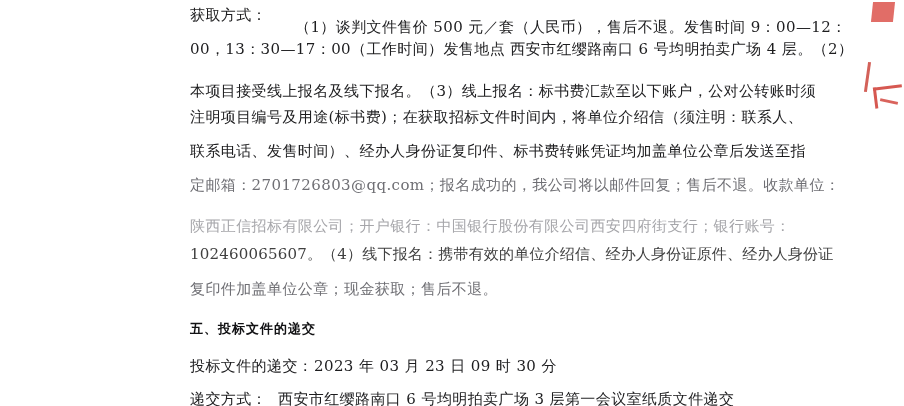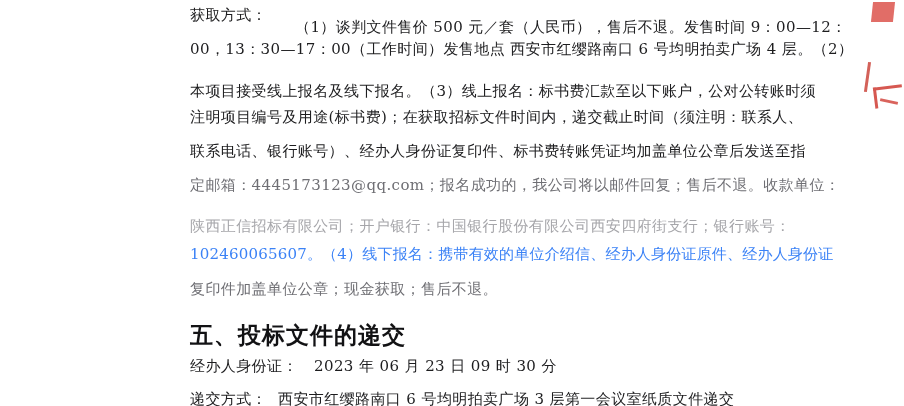--- a/index.html
+++ b/index.html
@@ -31,31 +31,31 @@
     color: #1d1d1f;
     font-size: 15px;
     letter-spacing: 0.4px;
     font-family: "DejaVu Serif", "Liberation Serif", serif;
     text-align: right;
   }
   .heading {
     position: absolute;
     white-space: nowrap;
     font-weight: bold;
-    font-size: 23px;
+    font-size: 13px;
     color: #121214;
     letter-spacing: 1px;
     font-family: "DejaVu Sans", "Liberation Sans", sans-serif;
   }
   .label-strong {
     font-weight: normal;
   }
   
   .faint-1 { color: #6f6f74; }
-  .faint-2 { color: #3b82f6; }
+  .faint-2 { color: #404040; }
   .faint-3 { color: #a6a6aa; }
   .mono-num {
     font-family: "DejaVu Serif", "Liberation Serif", serif;
     letter-spacing: 0.2px;
   }
   
   .stamp {
     position: absolute;
     pointer-events: none;
   }
@@ -102,33 +102,33 @@
 
 <div id="page">
 
   <div class="doc-body">
 
     <div class="para">
       <div class="line label-strong" style="left:190px; top:6px;">获取方式：</div>
       <div class="line" style="left:295px; top:18px;">（1）谈判文件售价 500 元／套（人民币），售后不退。发售时间 9：00—12：</div>
       <div class="line" style="left:190px; top:40px;">00，13：30—17：00（工作时间）发售地点 西安市红缨路南口 6 号均明拍卖广场 4 层。（2）</div>
       <div class="line" style="left:190px; top:74px;margin-top:8px;">本项目接受线上报名及线下报名。（3）线上报名：标书费汇款至以下账户，公对公转账时须</div>
-      <div class="line" style="left:190px; top:108px;">注明项目编号及用途(标书费)；在获取招标文件时间内，递交截止时间（须注明：联系人、</div>
-      <div class="line" style="left:190px; top:142px;">联系电话、银行账号）、经办人身份证复印件、标书费转账凭证均加盖单位公章后发送至指</div>
-      <div class="line faint-1" style="left:190px; top:176px;">定邮箱：4445173123@qq.com；报名成功的，我公司将以邮件回复；售后不退。收款单位：</div>
+      <div class="line" style="left:190px; top:108px;">注明项目编号及用途(标书费)；在获取招标文件时间内，将单位介绍信（须注明：联系人、</div>
+      <div class="line" style="left:190px; top:142px;">联系电话、发售时间）、经办人身份证复印件、标书费转账凭证均加盖单位公章后发送至指</div>
+      <div class="line faint-1" style="left:190px; top:176px;">定邮箱：2701726803@qq.com；报名成功的，我公司将以邮件回复；售后不退。收款单位：</div>
       <div class="line faint-3" style="left:190px; top:217px;">陕西正信招标有限公司；开户银行：中国银行股份有限公司西安四府街支行；银行账号：</div>
       <div class="line faint-2 mono-num" style="left:190px; top:245px;">102460065607。（4）线下报名：携带有效的单位介绍信、经办人身份证原件、经办人身份证</div>
       <div class="line faint-1" style="left:190px; top:280px;font-family:Liberation Serif, serif;">复印件加盖单位公章；现金获取；售后不退。</div>
     </div>
 
     <div class="heading" style="left:190px; top:320px;">五、投标文件的递交</div>
 
     <div class="para">
-      <div class="line label-strong" style="left:190px; top:357px;">经办人身份证：</div>
-      <div class="line" style="left:314px; top:357px;">2023 年 06 月 23 日 09 时 30 分</div>
+      <div class="line label-strong" style="left:190px; top:357px;">投标文件的递交：</div>
+      <div class="line" style="left:314px; top:357px;">2023 年 03 月 23 日 09 时 30 分</div>
     </div>
 
     <div class="para">
       <div class="line label-strong" style="left:190px; top:390px;">递交方式：</div>
       <div class="line" style="left:278px; top:390px;">西安市红缨路南口 6 号均明拍卖广场 3 层第一会议室纸质文件递交</div>
     </div>
 
   </div>
 
   <div class="stamp stamp-mark-1"></div>

